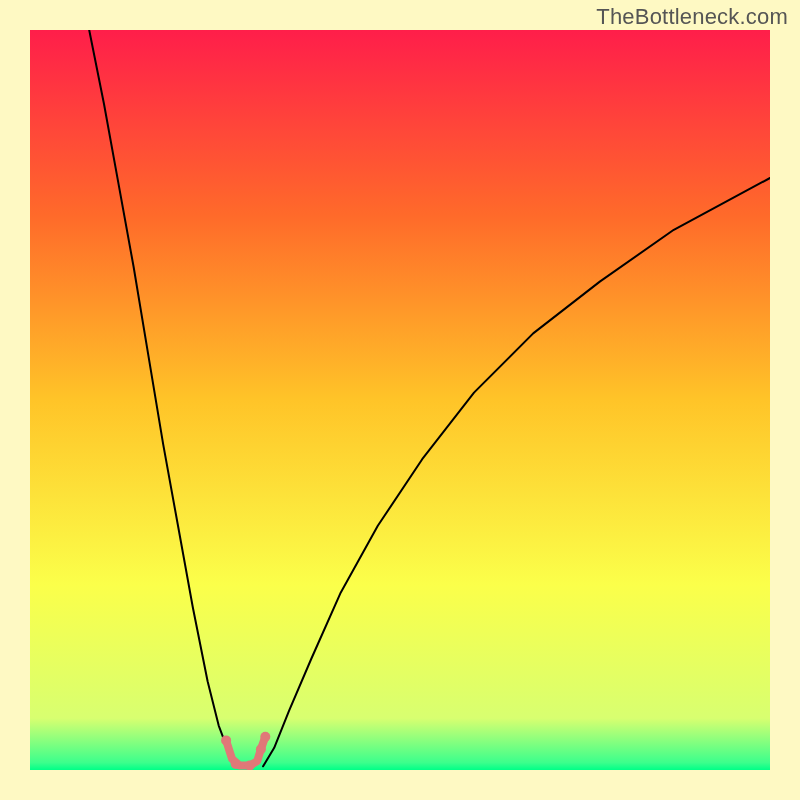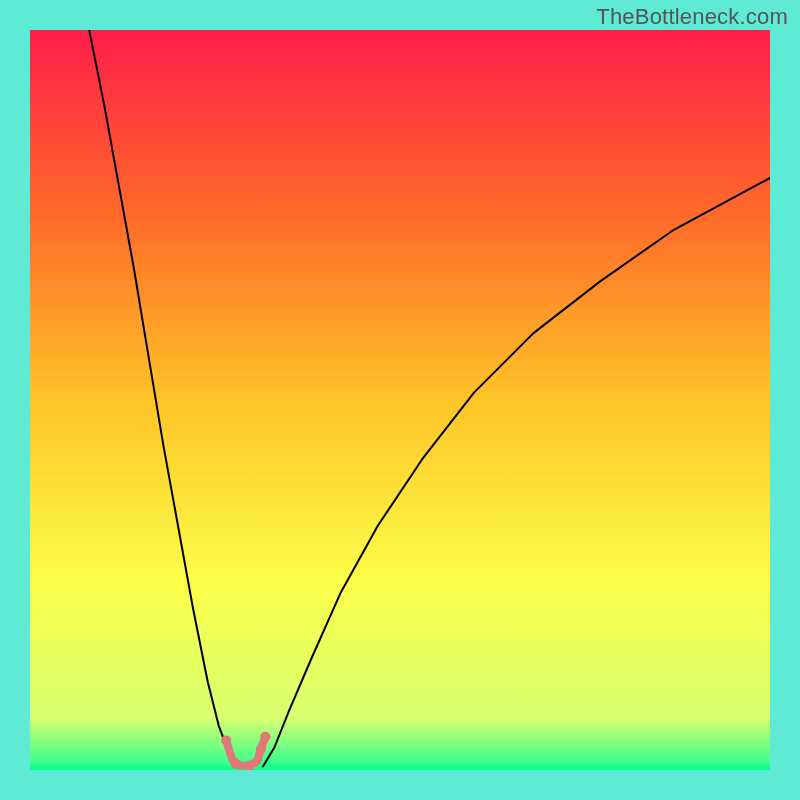--- a/index.html
+++ b/index.html
@@ -10,21 +10,21 @@
     background: #000;
     font-family: Arial, Helvetica, sans-serif;
     overflow: hidden;
   }
   .frame {
     position: absolute;
     top: 0;
     left: 0;
     width: 800px;
     height: 800px;
-    background: #5eead4;
+    background: #fef9c3;
   }
   .watermark {
     position: absolute;
     top: 4px;
     right: 12px;
     color: #555;
     font-size: 22px;
     font-weight: 500;
     letter-spacing: 0.2px;
   }

